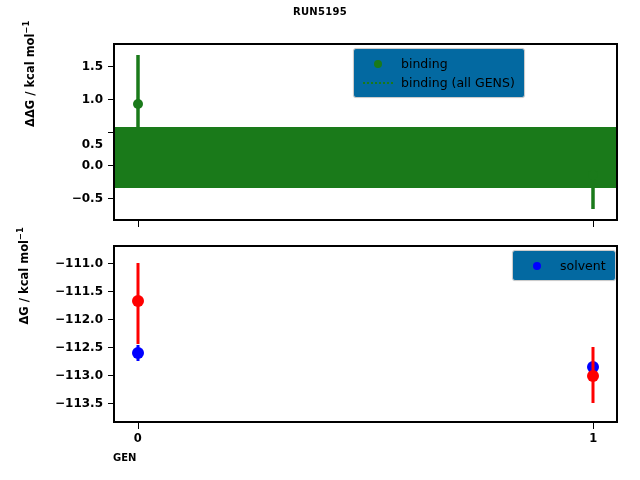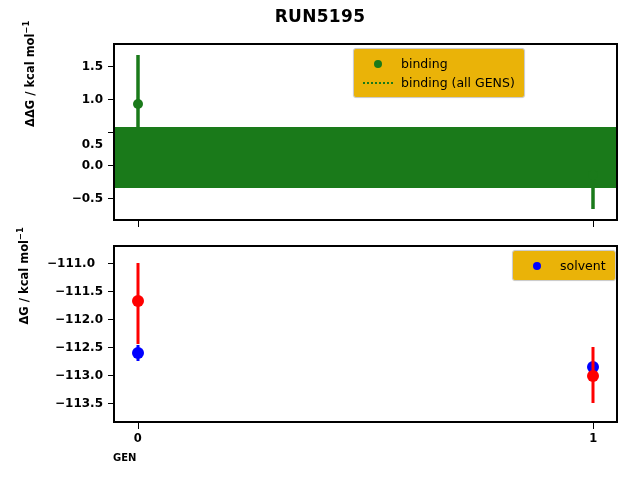--- a/index.html
+++ b/index.html
@@ -20,21 +20,21 @@
     background: #ffffff;
   }
 
   
   .fig-title {
     position: absolute;
     left: 0;
     top: 6px;
     width: 640px;
     text-align: center;
-    font-size: 17px;
+    font-size: 10px;
     font-weight: bold;
     color: #000000;
     letter-spacing: 0.3px;
   }
 
   
   .axes {
     position: absolute;
     box-sizing: border-box;
     border: 2.0px solid #000000;
@@ -124,21 +124,21 @@
   .allgens-stub {
     position: absolute;
     width: 3px;
     transform: translateX(-50%);
   }
 
   
   .legend {
     position: absolute;
     box-sizing: border-box;
-    background: #eab308;
+    background: #0369a1;
     border: 1px solid #cccccc;
     border-radius: 3px;
     padding: 5px 9px 5px 7px;
     box-shadow: 0 0 0 0.6px rgba(0,0,0,0.03);
   }
   #legend-top    { left: 353px; top: 48px;  }
   #legend-bottom { left: 488px; top: 250px; margin-left: 24px; }
 
   .legend-row {
     display: flex;
@@ -233,21 +233,21 @@
         <div class="errbar" style="left: 478.227px; top: 115.065px; height: 10.6645px; background: rgb(0, 0, 255);"></div>
         <div class="marker" style="left: 478.227px; top: 120.116px; width: 12px; height: 12px; background: rgb(0, 0, 255);"></div>
         <div class="errbar" style="left: 22.7727px; top: 15.7161px; height: 81.3871px; background: rgb(255, 0, 0);"></div>
         <div class="marker" style="left: 22.7727px; top: 53.8839px; width: 12px; height: 12px; background: rgb(255, 0, 0);"></div>
         <div class="errbar" style="left: 478.227px; top: 99.9097px; height: 56.129px; background: rgb(255, 0, 0);"></div>
         <div class="marker" style="left: 478.227px; top: 128.535px; width: 12px; height: 12px; background: rgb(255, 0, 0);"></div>
       </div>
   </div>
   <div id="bottom-ticks">
       <div class="ytick" style="left: 107.5px; top: 262.716px; position: absolute;"></div>
-      <div class="ytick-label" style="left: 39px; top: 262.716px; width: 64px; text-align: center;">−111.0</div>
+      <div class="ytick-label" style="left: 39px; top: 262.716px; width: 64px;">−111.0</div>
       <div class="ytick" style="left: 107.5px; top: 290.781px; position: absolute;"></div>
       <div class="ytick-label" style="left: 39px; top: 290.781px; width: 64px;">−111.5</div>
       <div class="ytick" style="left: 107.5px; top: 318.845px; position: absolute;"></div>
       <div class="ytick-label" style="left: 39px; top: 318.845px; width: 64px;">−112.0</div>
       <div class="ytick" style="left: 107.5px; top: 346.91px; position: absolute;"></div>
       <div class="ytick-label" style="left: 39px; top: 346.91px; width: 64px;">−112.5</div>
       <div class="ytick" style="left: 107.5px; top: 374.974px; position: absolute;"></div>
       <div class="ytick-label" style="left: 39px; top: 374.974px; width: 64px;">−113.0</div>
       <div class="ytick" style="left: 107.5px; top: 403.039px; position: absolute;"></div>
       <div class="ytick-label" style="left: 39px; top: 403.039px; width: 64px;">−113.5</div>

